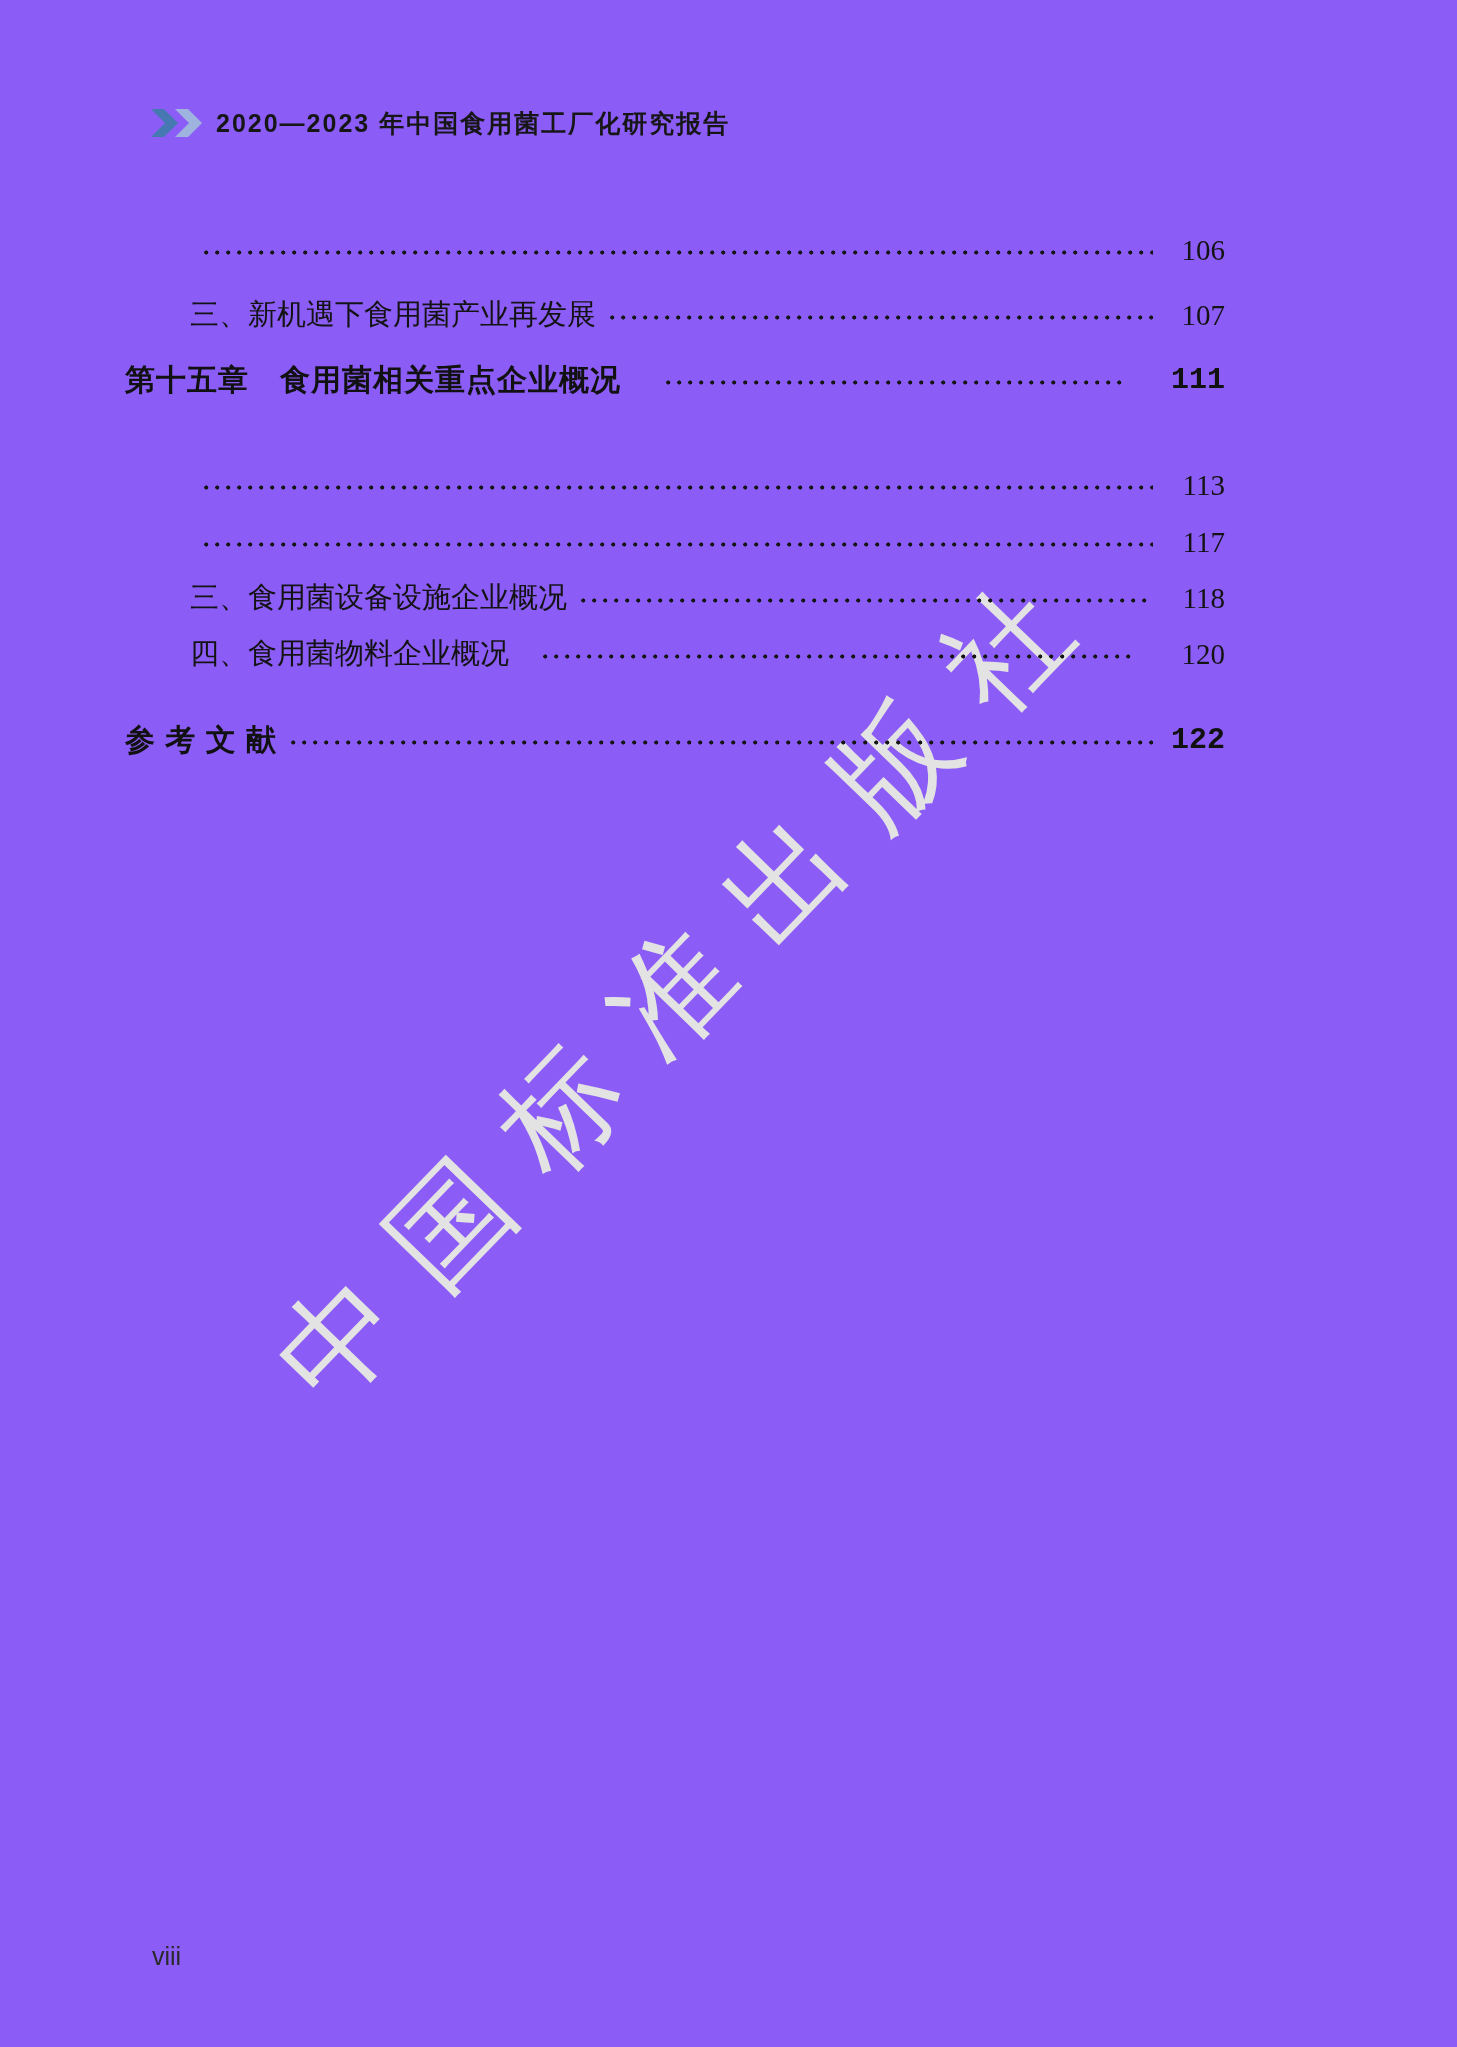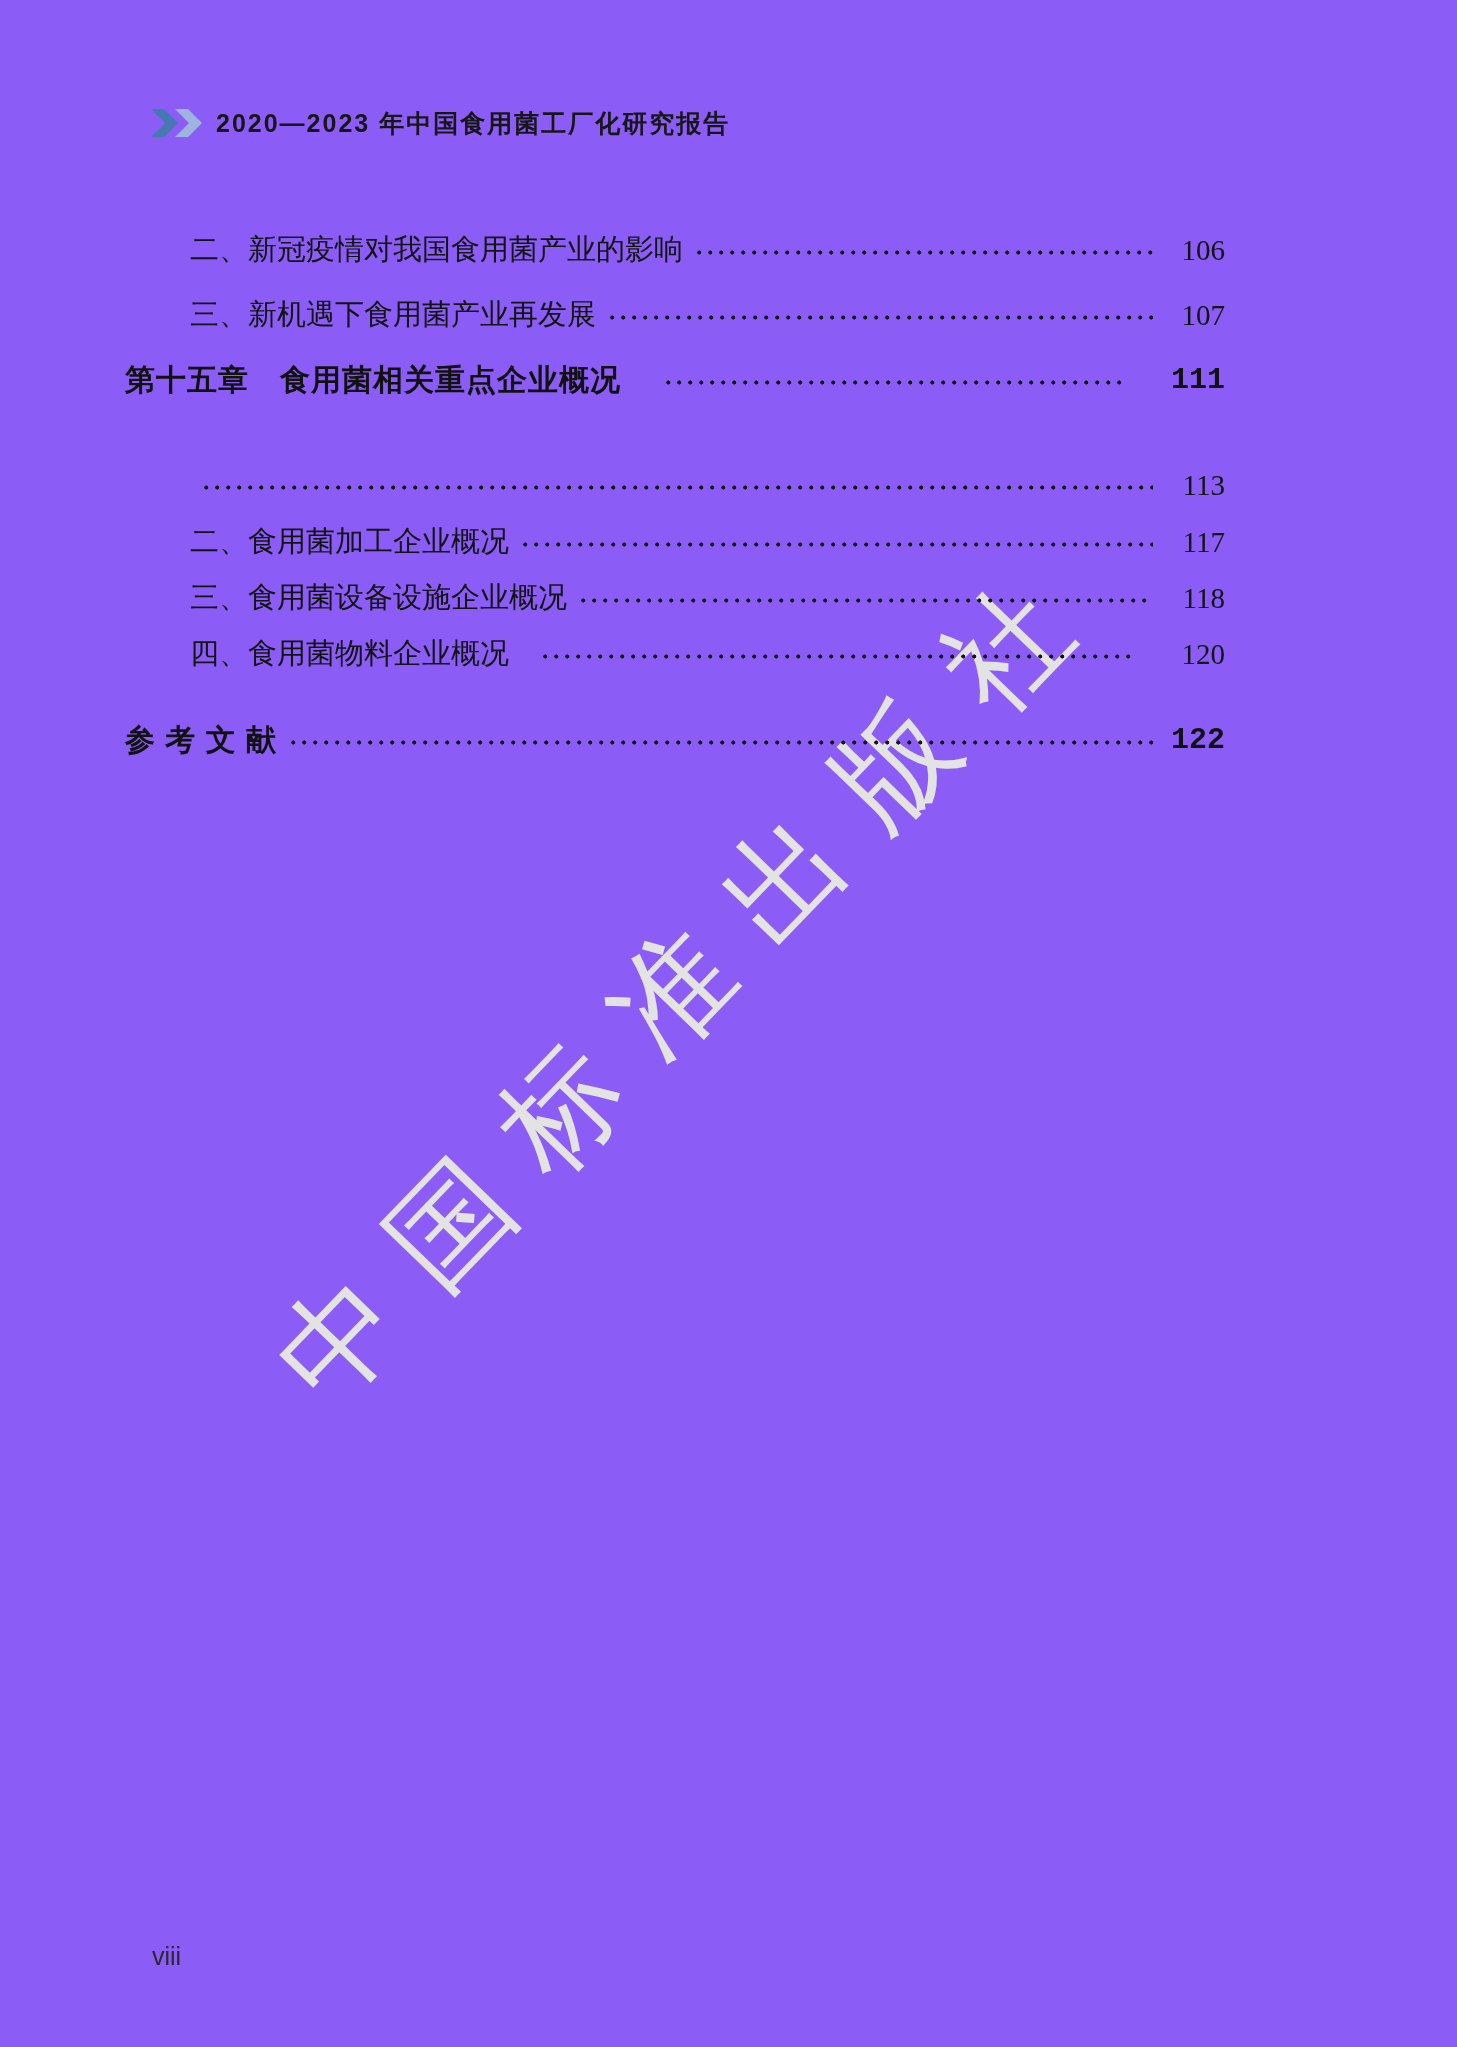--- a/index.html
+++ b/index.html
@@ -121,21 +121,20 @@
         <path d="M1 0 L14 0 L28 14 L14 28 L1 28 L15 14 Z" fill="#4678b2"></path>
         <path d="M25 0 L38 0 L52 14 L38 28 L25 28 L39 14 Z" fill="#9eb4de"></path>
       </svg>
     </span>
     <span class="header-title">2020—2023 年中国食用菌工厂化研究报告</span>
   </div>
 
   <div class="watermark">中国标准出版社</div>
 
   <div class="toc-row sub" style="top:230px; left:190px;">
-    <span class="label">二、新冠疫情对我国食用菌产业的影响</span>
     <span class="leader"></span>
     <span class="pagenum">106</span>
   </div>
 
   <div class="toc-row sub" style="top:295px; left:190px;">
     <span class="label">三、新机遇下食用菌产业再发展</span>
     <span class="leader"></span>
     <span class="pagenum">107</span>
   </div>
 
@@ -144,21 +143,20 @@
     <span class="leader"></span>
     <span class="pagenum">111</span>
   </div>
 
   <div class="toc-row sub" style="top:465px; left:190px;">
     <span class="leader"></span>
     <span class="pagenum">113</span>
   </div>
 
   <div class="toc-row sub" style="top:522px; left:190px;">
-    <span class="label">二、食用菌加工企业概况</span>
     <span class="leader"></span>
     <span class="pagenum">117</span>
   </div>
 
   <div class="toc-row sub" style="top:578px; left:190px;">
     <span class="label">三、食用菌设备设施企业概况</span>
     <span class="leader"></span>
     <span class="pagenum">118</span>
   </div>
 

